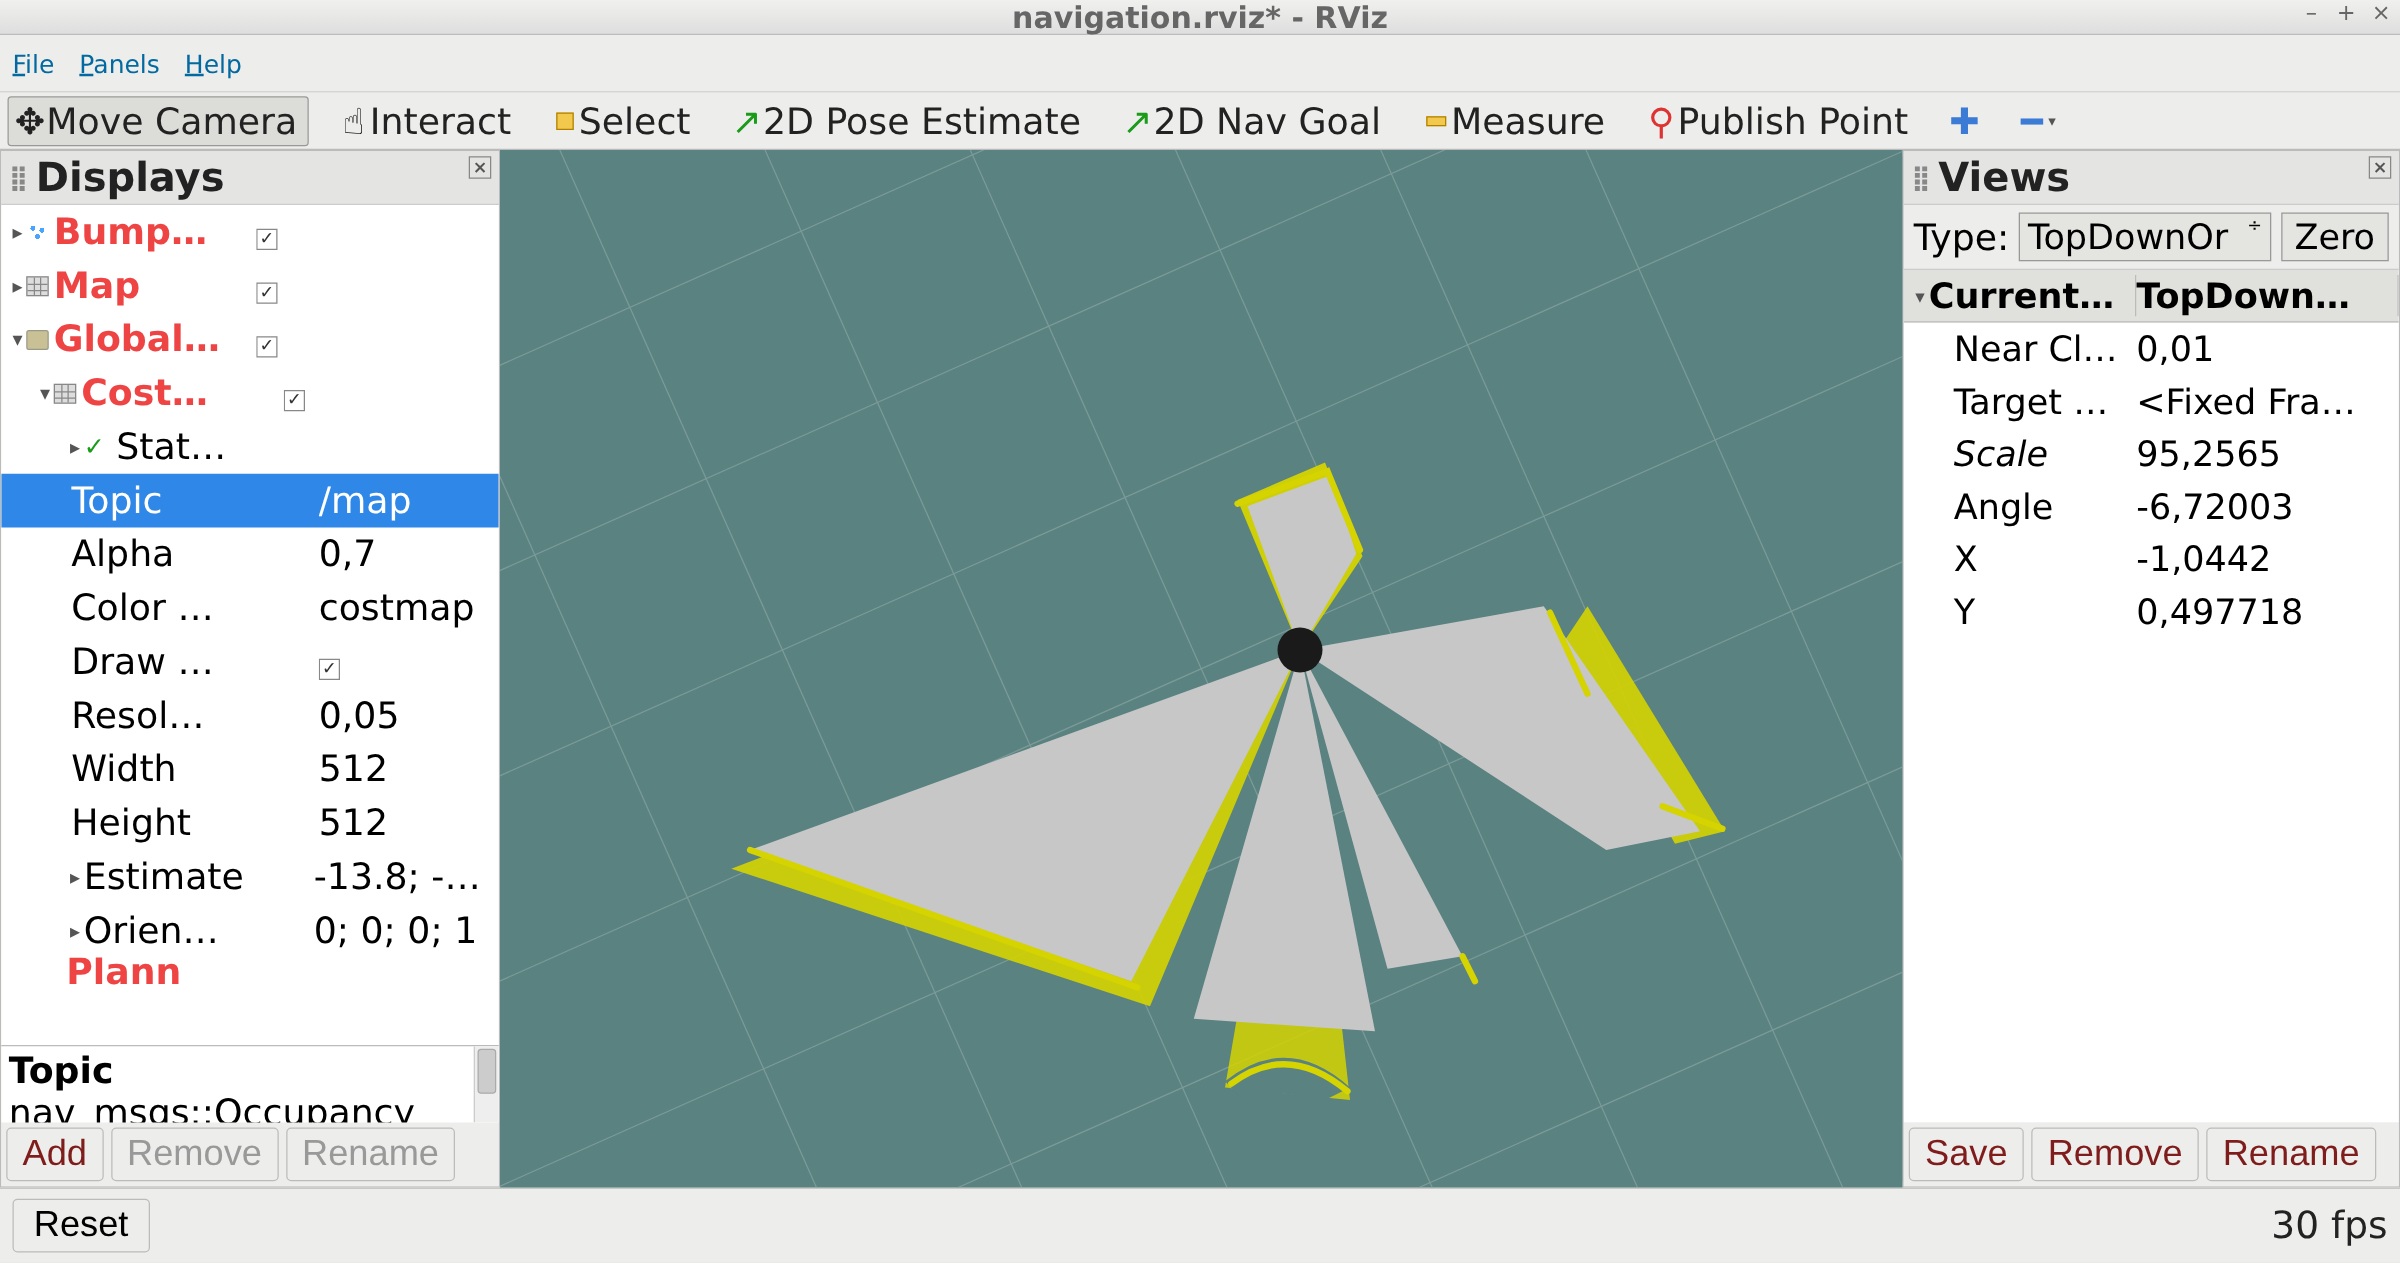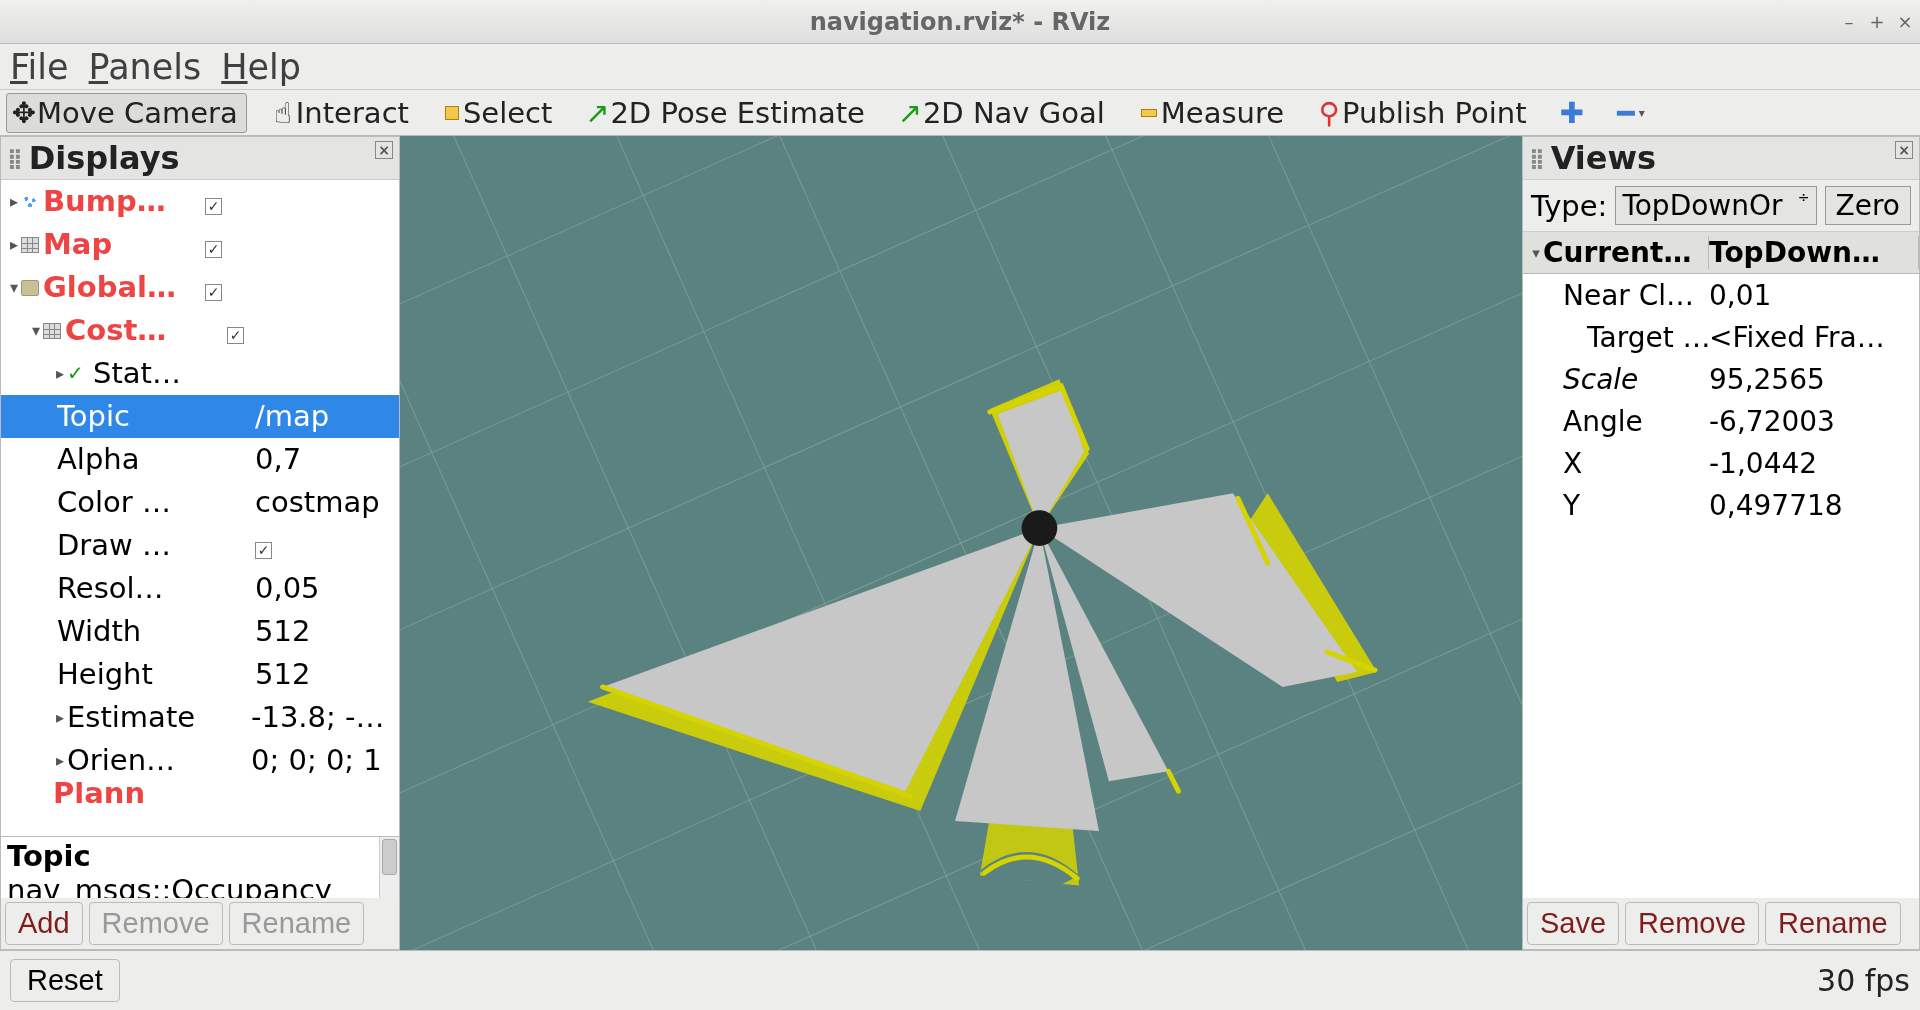--- a/index.html
+++ b/index.html
@@ -7,24 +7,24 @@
   font-family: "DejaVu Sans", "Liberation Sans", sans-serif;
   font-size: 27px;
   background: #e8e8e8;
   width: 1920px;
   height: 1010px;
   overflow: hidden;
   display: flex;
   flex-direction: column;
 }
 .titlebar {
-  height: 44px;
+  height: 28px;
   background: linear-gradient(#f0f0ee, #dedede);
   display: flex;
-  align-items: center;
+  align-items: flex-start;
   justify-content: center;
   position: relative;
   border-bottom: 1px solid #bbb;
 }
 .titlebar-title {
   color: #666;
   font-size: 24px;
   font-weight: bold;
 }
 .titlebar-controls {
@@ -40,22 +40,22 @@
 .menubar {
   height: 46px;
   background: #ededeb;
   display: flex;
   align-items: center;
   padding: 0 10px;
   gap: 20px;
   border-bottom: 1px solid #ccc;
 }
 .menubar .menu-item {
-  font-size: 35px;
-  color: #404040;
+  font-size: 20px;
+  color: #0369a1;
 }
 .menubar .menu-item u { text-decoration: underline; }
 
 .toolbar {
   height: 46px;
   background: #ededeb;
   display: flex;
   align-items: center;
   padding: 0 6px;
   gap: 18px;
@@ -567,21 +567,21 @@
           </span>
         <span class="vcol">TopDown…</span>
       </div>
       <div class="row2">
         <span class="kcol" style="padding-left:40px;">
             <span>Near Cl…</span>
           </span>
         <span class="vcol">0,01</span>
       </div>
       <div class="row2">
-        <span class="kcol" style="padding-left:64px;">
+        <span class="kcol" style="padding-left:40px;">
             <span>Target …</span>
           </span>
         <span class="vcol">&lt;Fixed Fra…</span>
       </div>
       <div class="row2">
         <span class="kcol" style="padding-left:40px;font-style:italic;">
             <span>Scale</span>
           </span>
         <span class="vcol">95,2565</span>
       </div>

